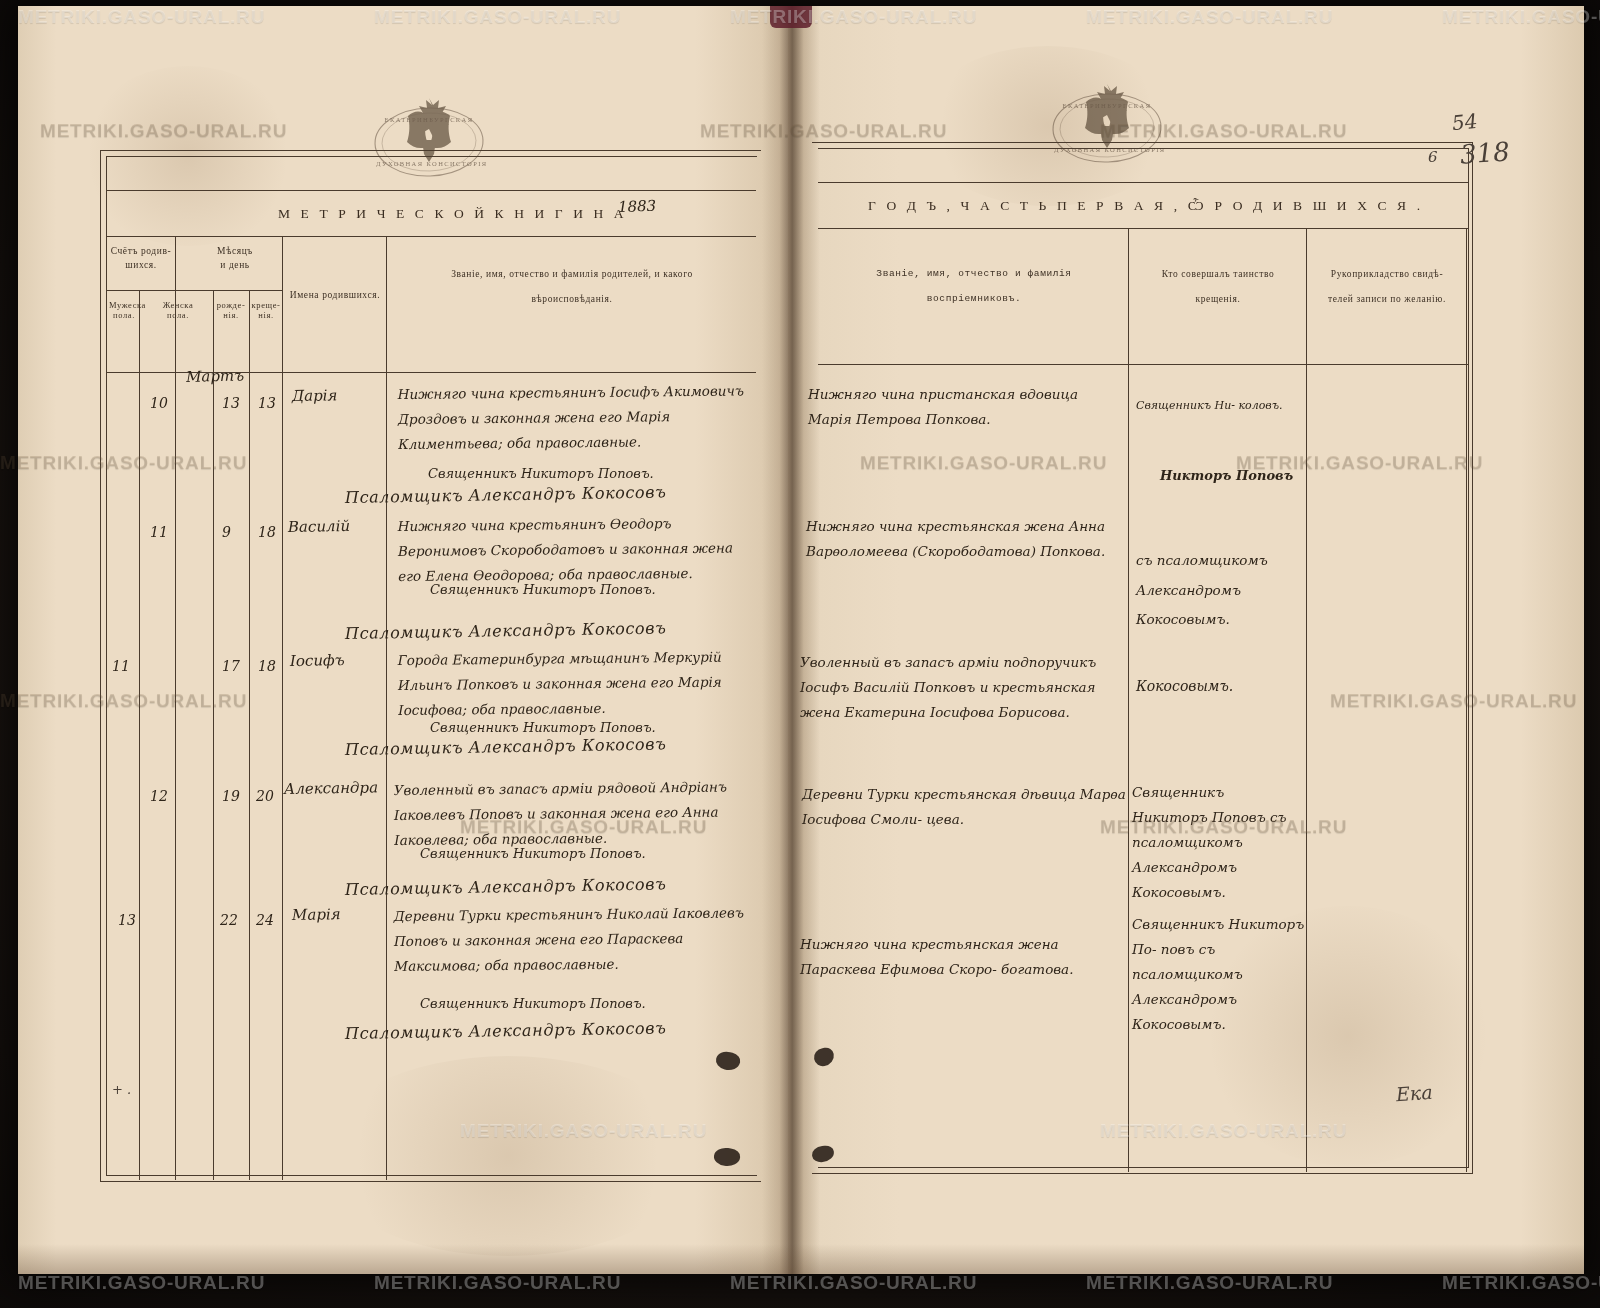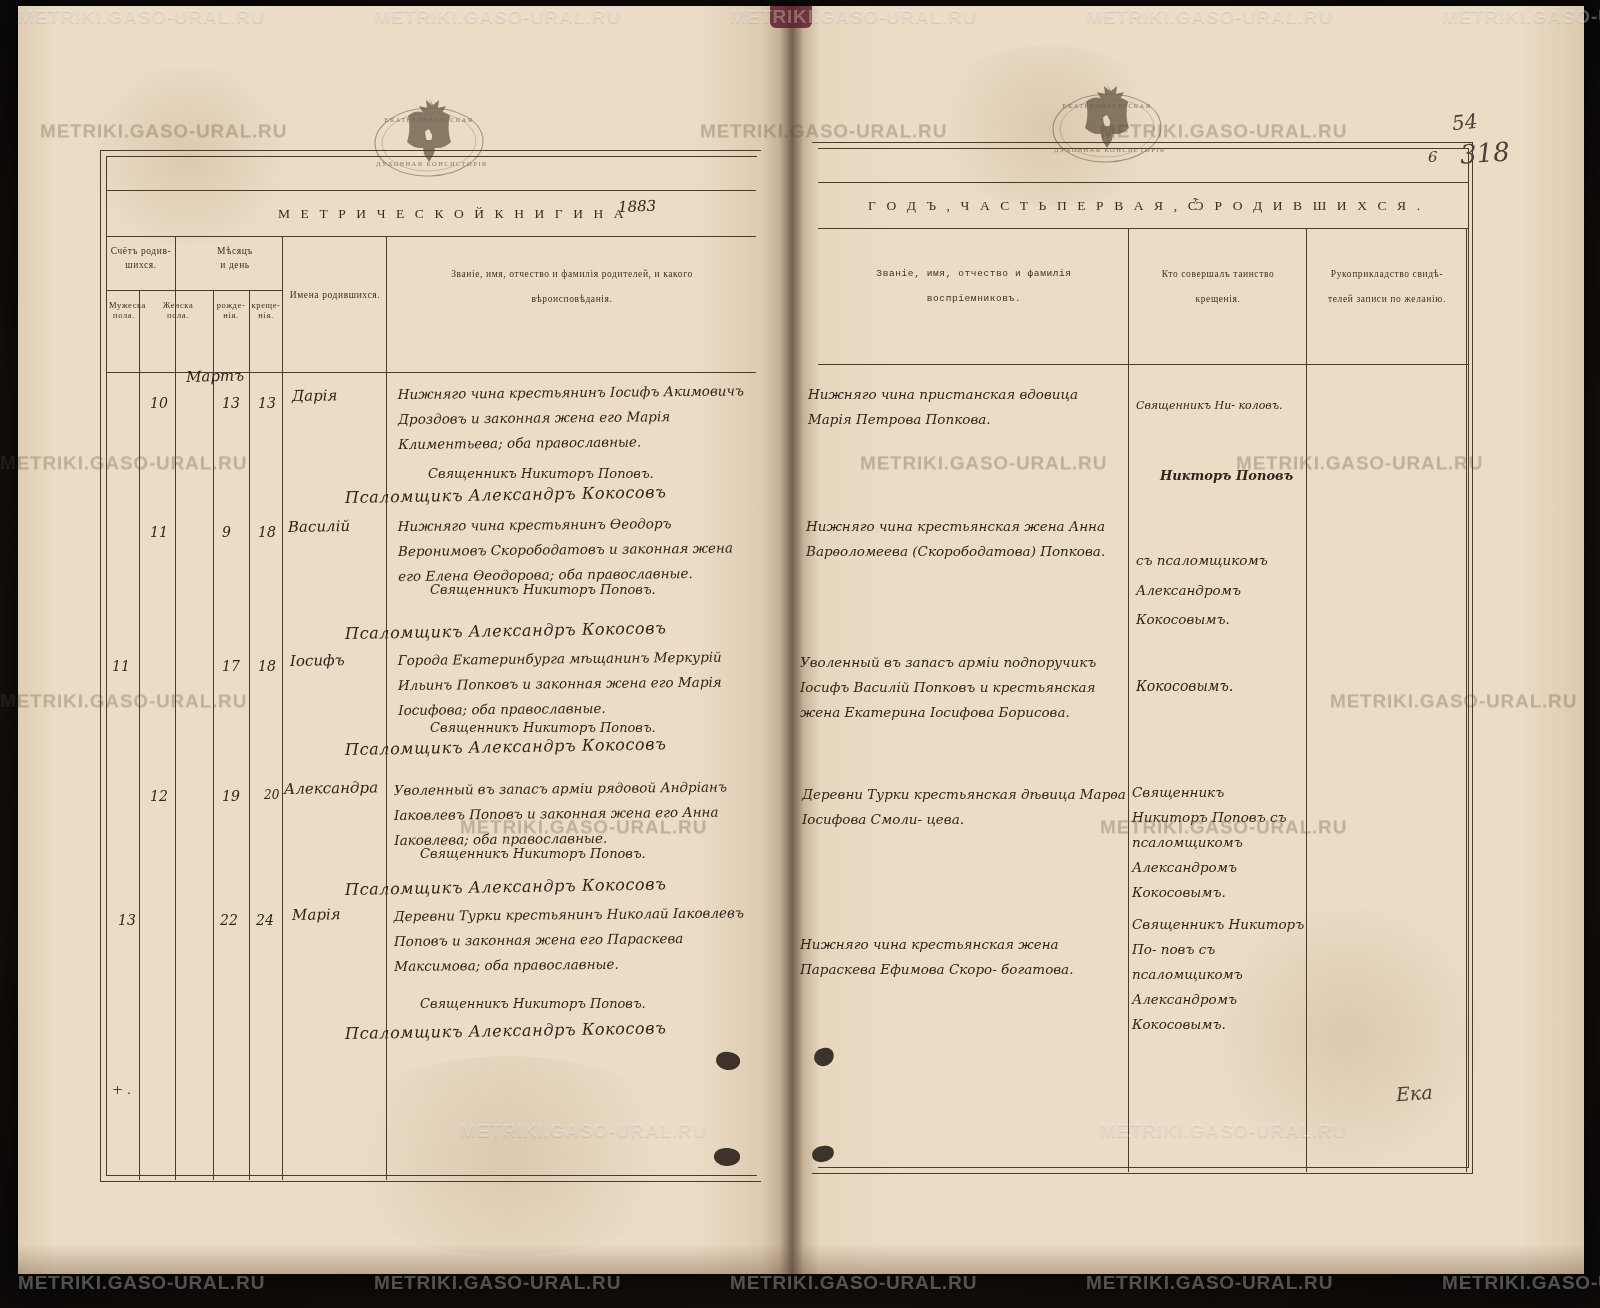--- a/index.html
+++ b/index.html
@@ -326,21 +326,21 @@
   <div class="hw" style="left:258px; top:658px; font-size:14px;">18</div>
   <div class="hw" style="left:290px; top:652px; font-size:15px; transform:rotate(-1deg);">Iосифъ</div>
   <div class="hw" style="left:398px; top:648px; font-size:13.5px; white-space:normal; width:352px; line-height:1.85; transform:rotate(-.6deg);">Города Екатеринбурга мѣщанинъ Меркурiй Ильинъ Попковъ и законная жена его Марiя Iосифова; оба православные.</div>
   <div class="hw" style="left:430px; top:720px; font-size:13px;">Священникъ Никиторъ Поповъ.</div>
   <div class="hw" style="left:345px; top:740px; font-size:16px; letter-spacing:.6px; transform:rotate(-1deg);">Псаломщикъ Александръ Кокосовъ</div>
   <div class="hw" style="left:800px; top:650px; font-size:13.5px; white-space:normal; width:330px; line-height:1.85;">Уволенный въ запасъ армiи подпоручикъ Iосифъ Василiй Попковъ и крестьянская жена Екатерина Iосифова Борисова.</div>
   <div class="hw" style="left:1136px; top:678px; font-size:14px;text-align:right;">Кокосовымъ.</div>
 
   <div class="hw" style="left:150px; top:788px; font-size:14px;">12</div>
   <div class="hw" style="left:222px; top:788px; font-size:14px;">19</div>
-  <div class="hw" style="left:264px; top:788px; font-size:12px;">20</div>
+  <div class="hw" style="left:256px; top:788px; font-size:14px;">20</div>
   <div class="hw" style="left:284px; top:780px; font-size:15px; transform:rotate(-1deg);">Александра</div>
   <div class="hw" style="left:394px; top:778px; font-size:13.5px; white-space:normal; width:356px; line-height:1.85; transform:rotate(-.6deg);">Уволенный въ запасъ армiи рядовой Андрiанъ Iаковлевъ Поповъ и законная жена его Анна Iаковлева; оба православные.</div>
   <div class="hw" style="left:420px; top:846px; font-size:13px;">Священникъ Никиторъ Поповъ.</div>
   <div class="hw" style="left:345px; top:880px; font-size:16px; letter-spacing:.6px; transform:rotate(-1deg);">Псаломщикъ Александръ Кокосовъ</div>
   <div class="hw" style="left:1132px; top:780px; font-size:13.5px; white-space:normal; width:172px; line-height:1.85;">Священникъ Никиторъ Поповъ съ псаломщикомъ Александромъ Кокосовымъ.</div>
   <div class="hw" style="left:802px; top:782px; font-size:13.5px; white-space:normal; width:326px; line-height:1.85;">Деревни Турки крестьянская дѣвица Марѳа Iосифова Смоли- цева.</div>
 
   <div class="hw" style="left:118px; top:912px; font-size:14px;">13</div>
   <div class="hw" style="left:220px; top:912px; font-size:14px;">22</div>
   <div class="hw" style="left:256px; top:912px; font-size:14px;">24</div>

